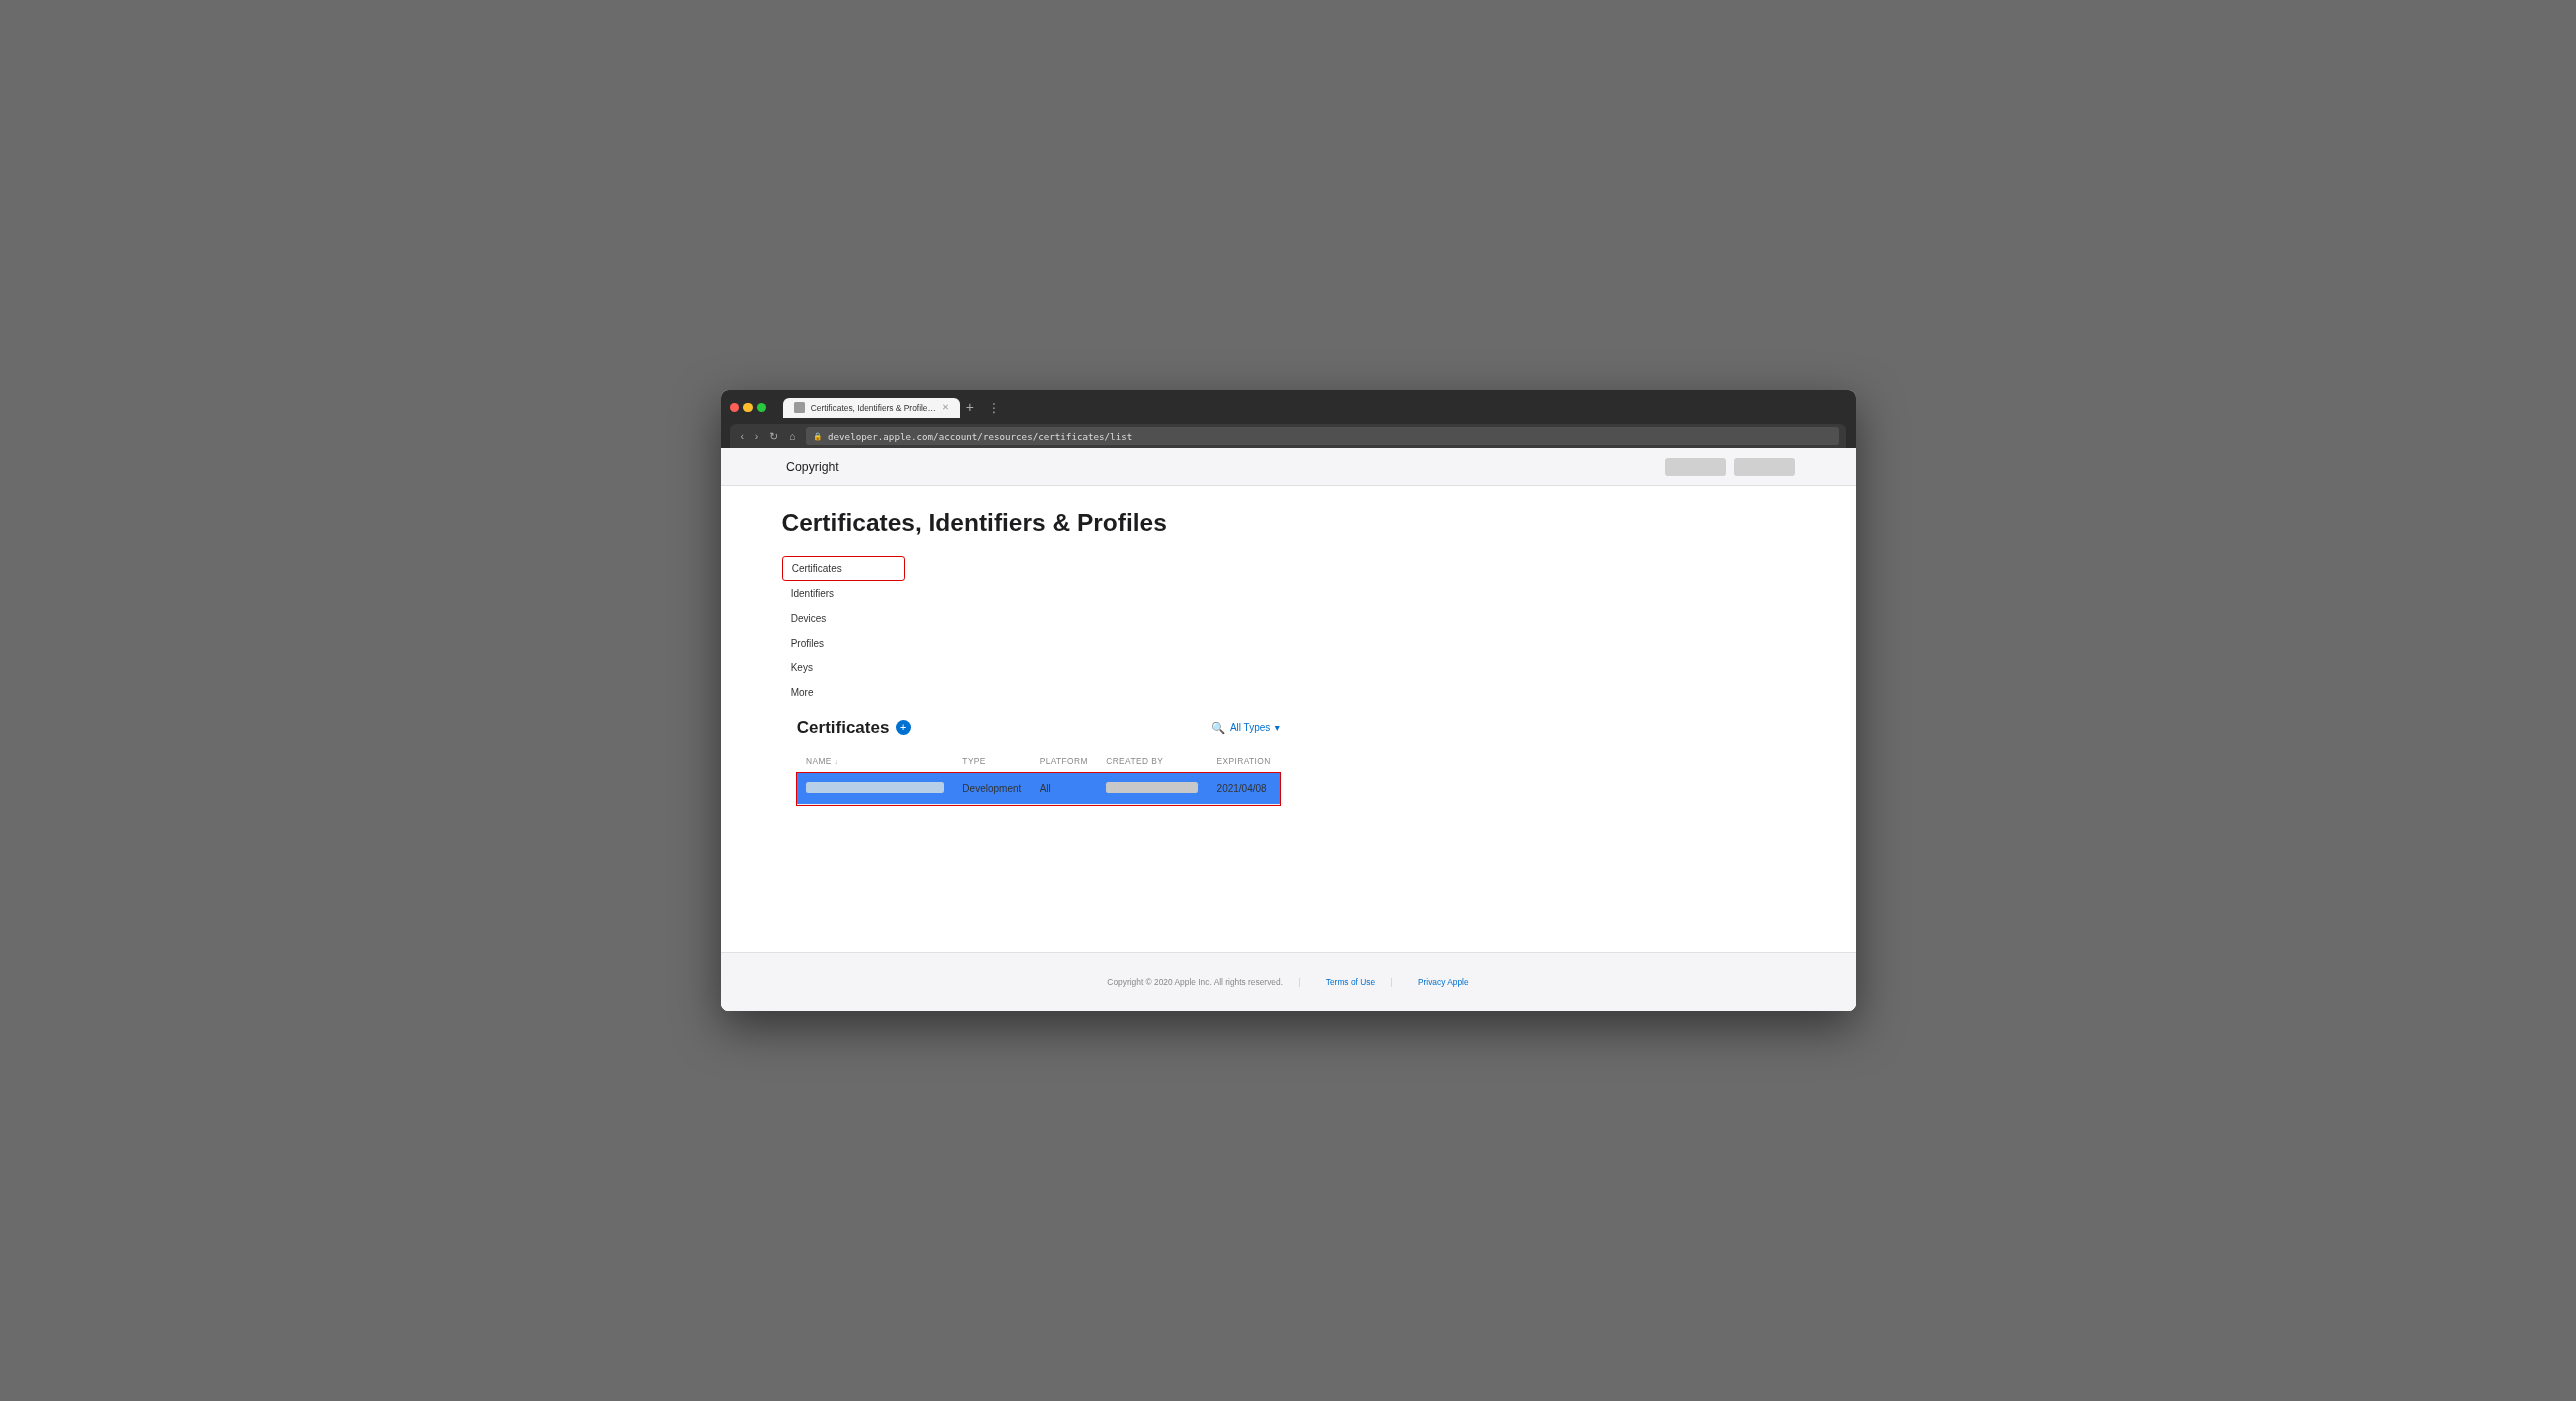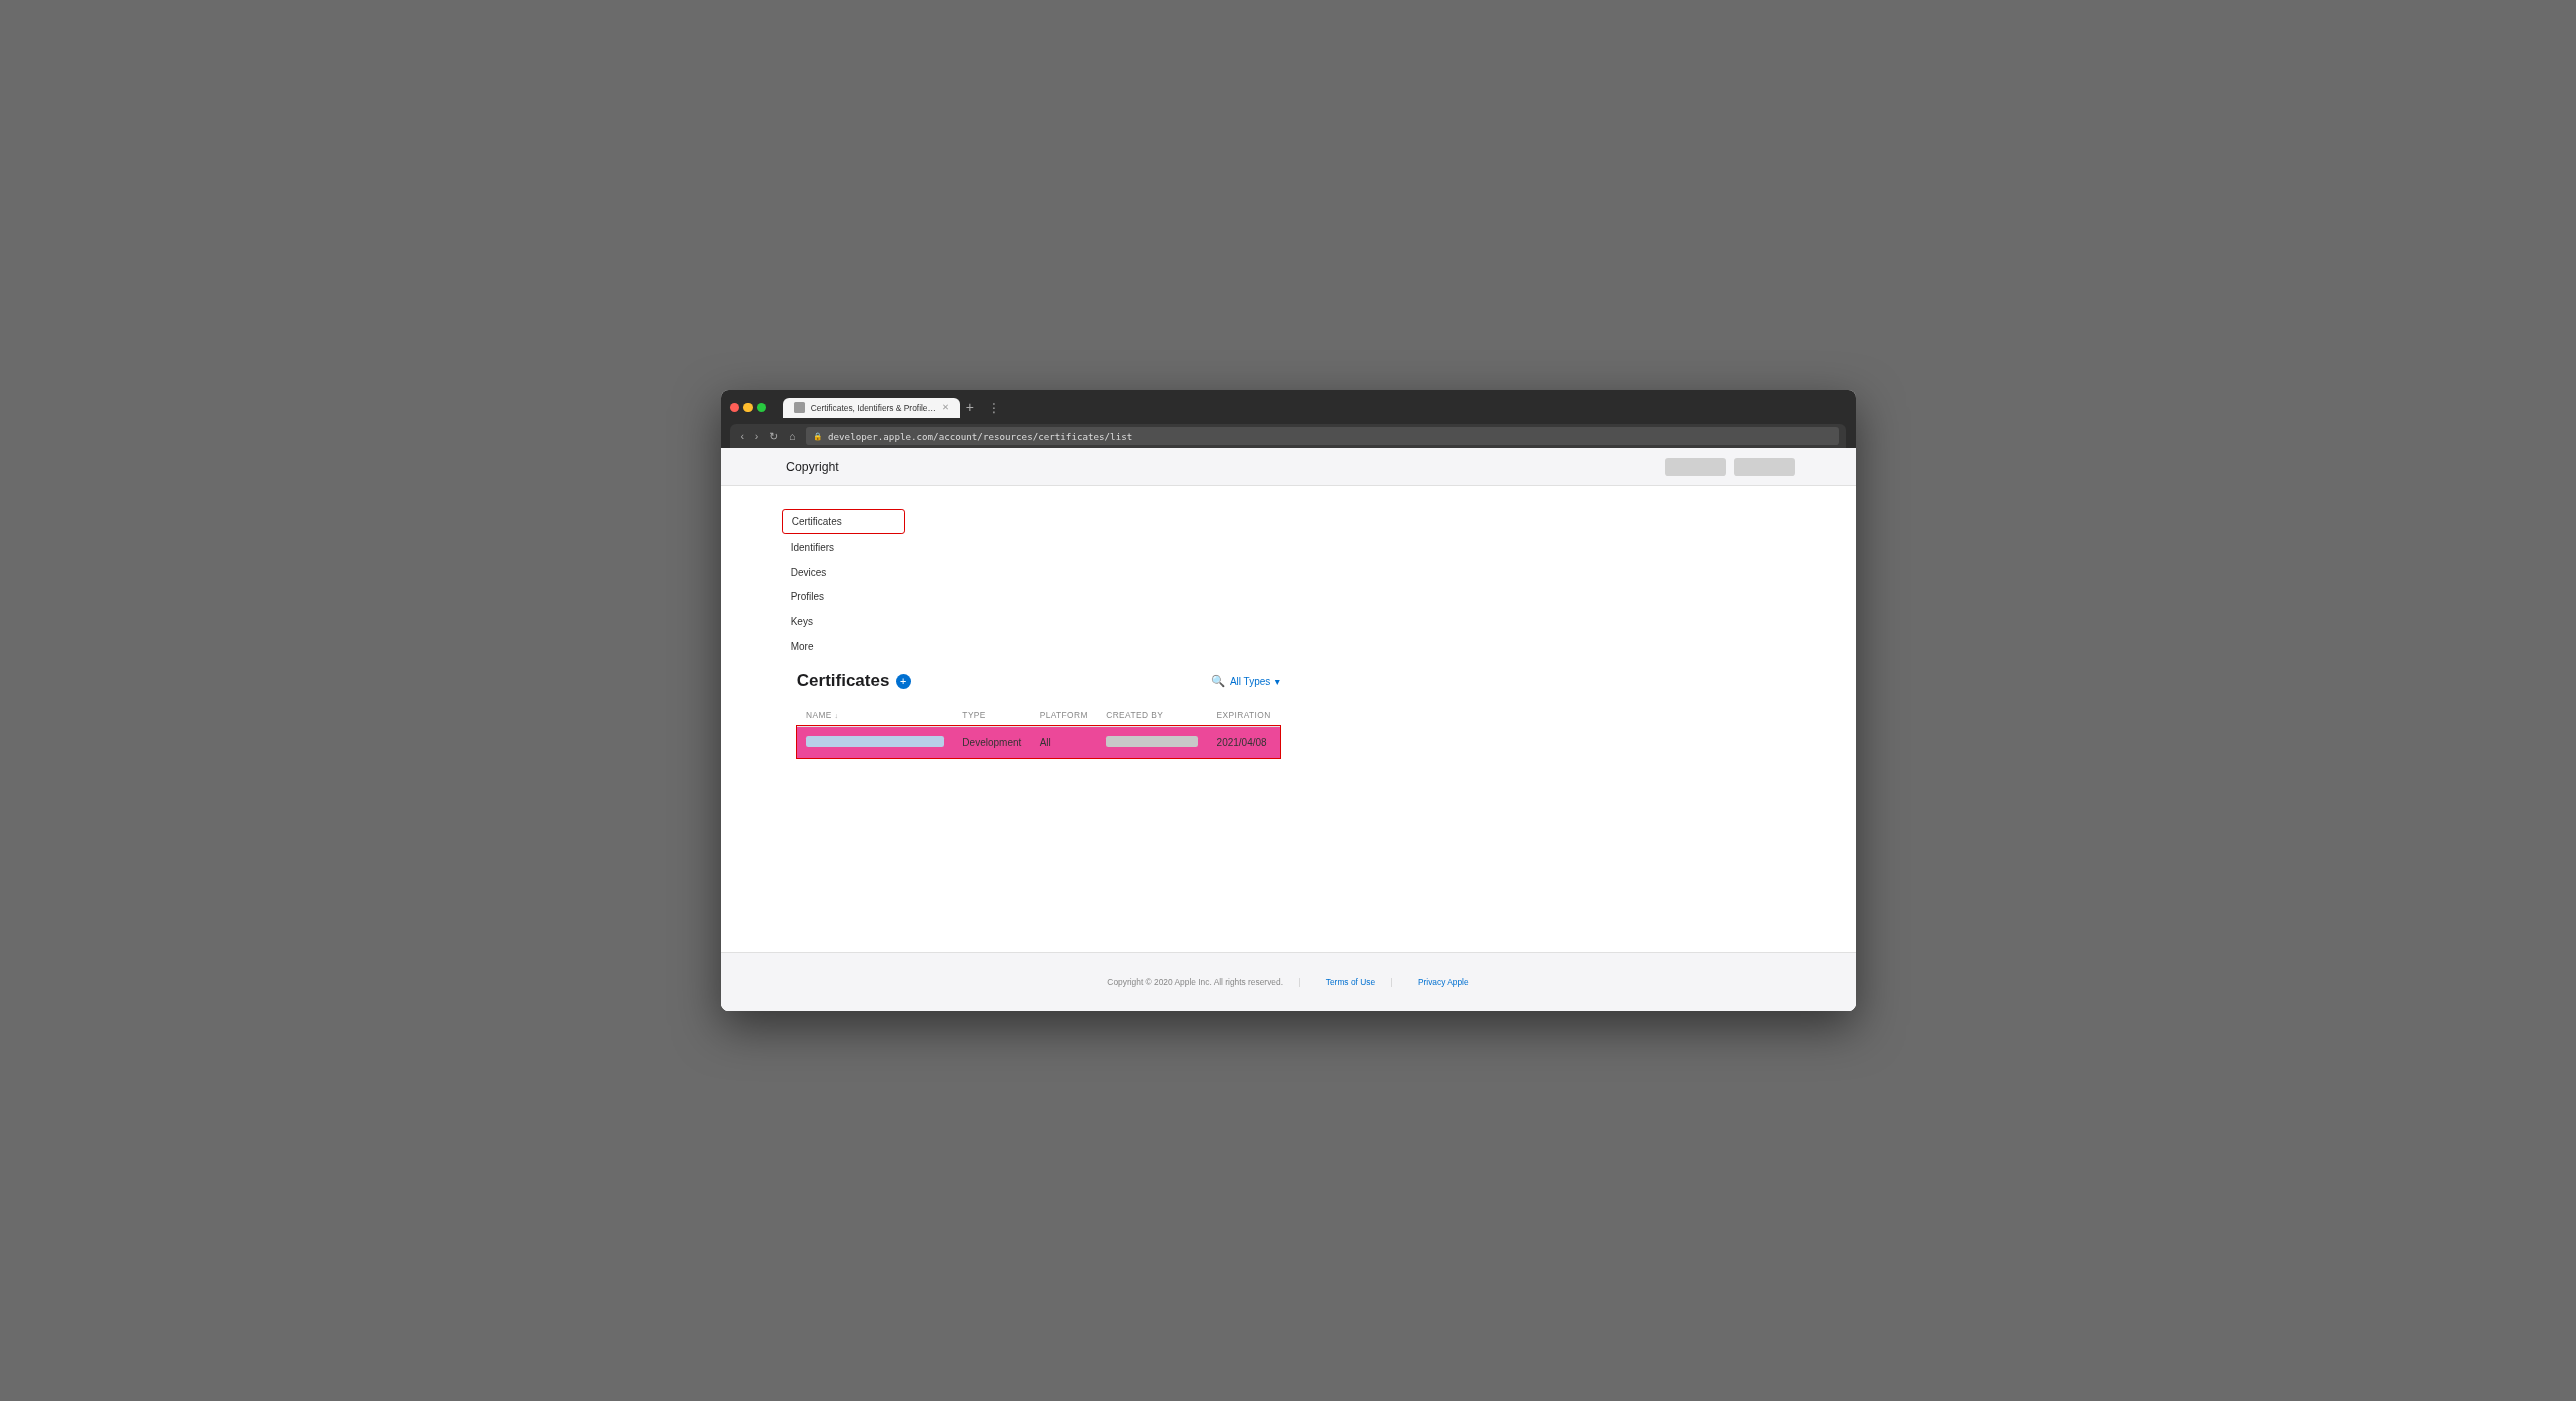--- a/index.html
+++ b/index.html
@@ -338,21 +338,21 @@
     }
 
     .cert-table tbody tr td {
       padding: 9.2px 9.2px;
       font-size: 10px;
       color: #333;
       border-bottom: 0.8px solid #f0f0f0;
     }
 
     .cert-table tbody tr.highlighted {
-      background: #ec4899;
+      background: #3b82f6;
       outline: 1.5px solid #d00;
     }
 
     .cert-table tbody tr.highlighted td:first-child {
       border-left: none;
     }
 
     .name-placeholder {
       display: inline-block;
       height: 10.7px;
@@ -435,20 +435,21 @@
         <span class="apple-logo-icon"></span>
         <span>Copyright</span>
       </div>
       <div class="header-actions">
         <div class="header-btn-placeholder"></div>
         <div class="header-btn-placeholder"></div>
       </div>
     </div>
 
     <div class="main-content">
+      <h1 class="page-title">Certificates, Identifiers &amp; Profiles</h1>
 
       <div class="content-layout">
 
         <div class="sidebar">
           <div class="sidebar-item active">
             <span>Certificates</span>
           </div>
           <div class="sidebar-item">
             <span>Identifiers</span>
           </div>

